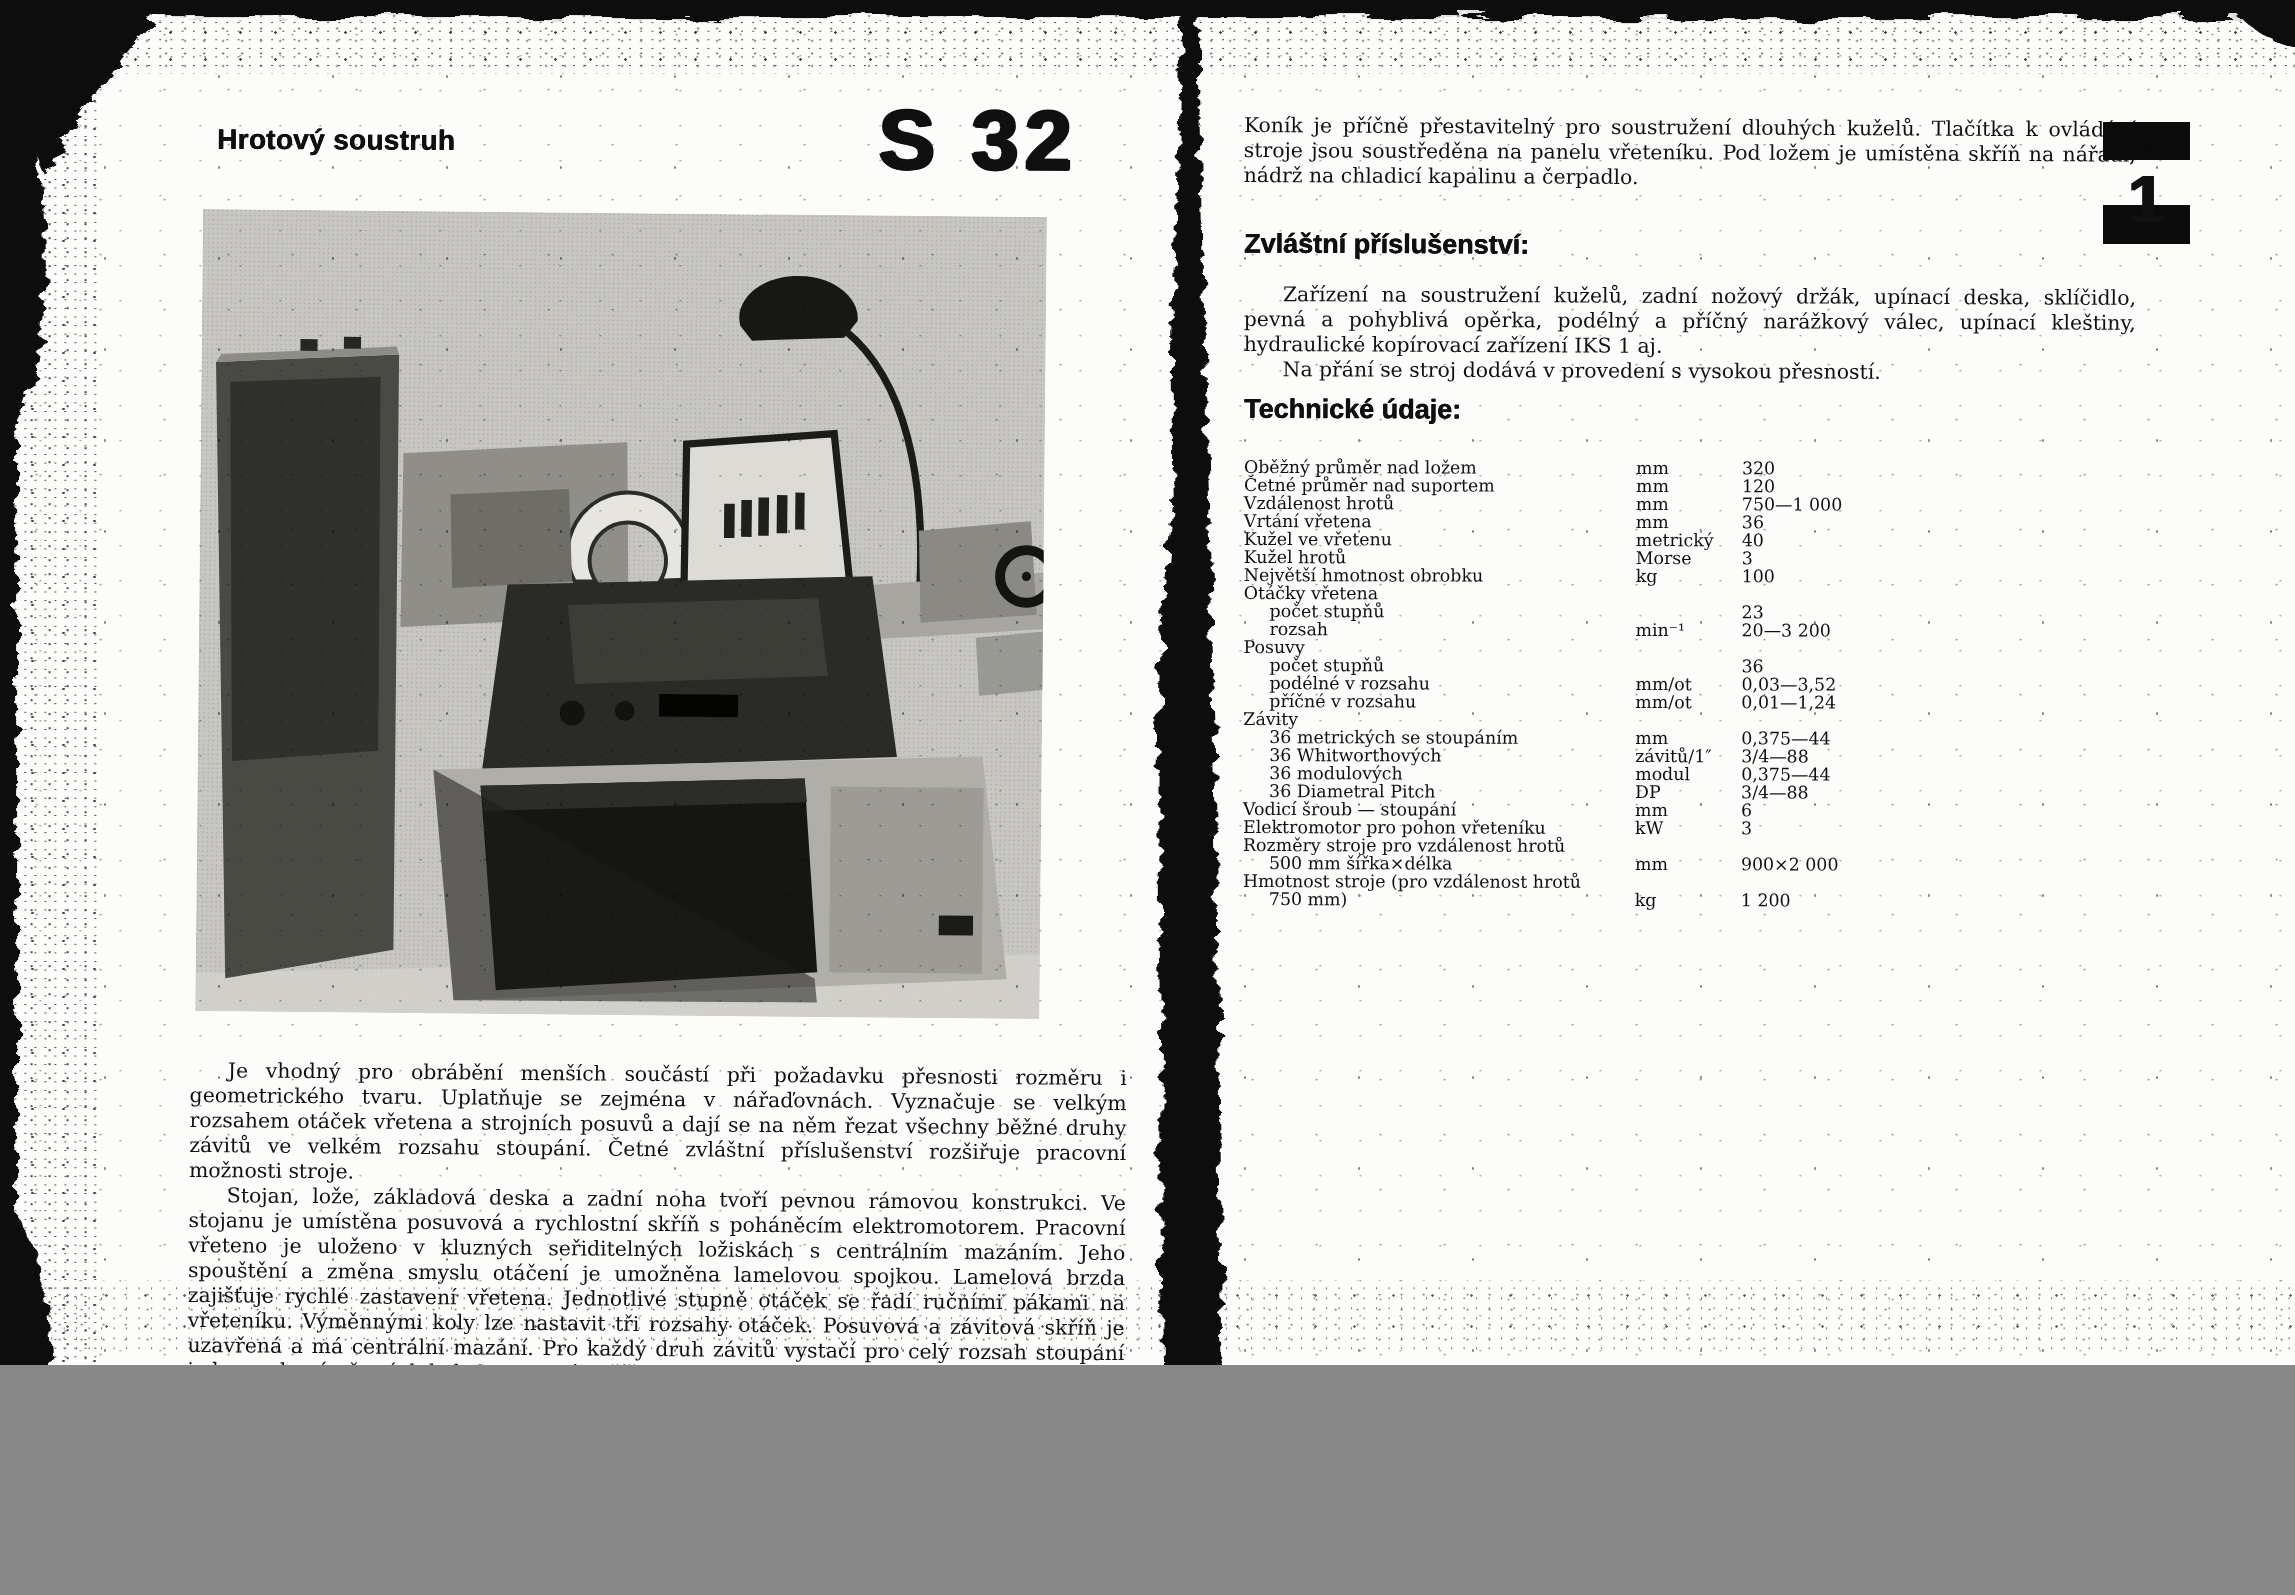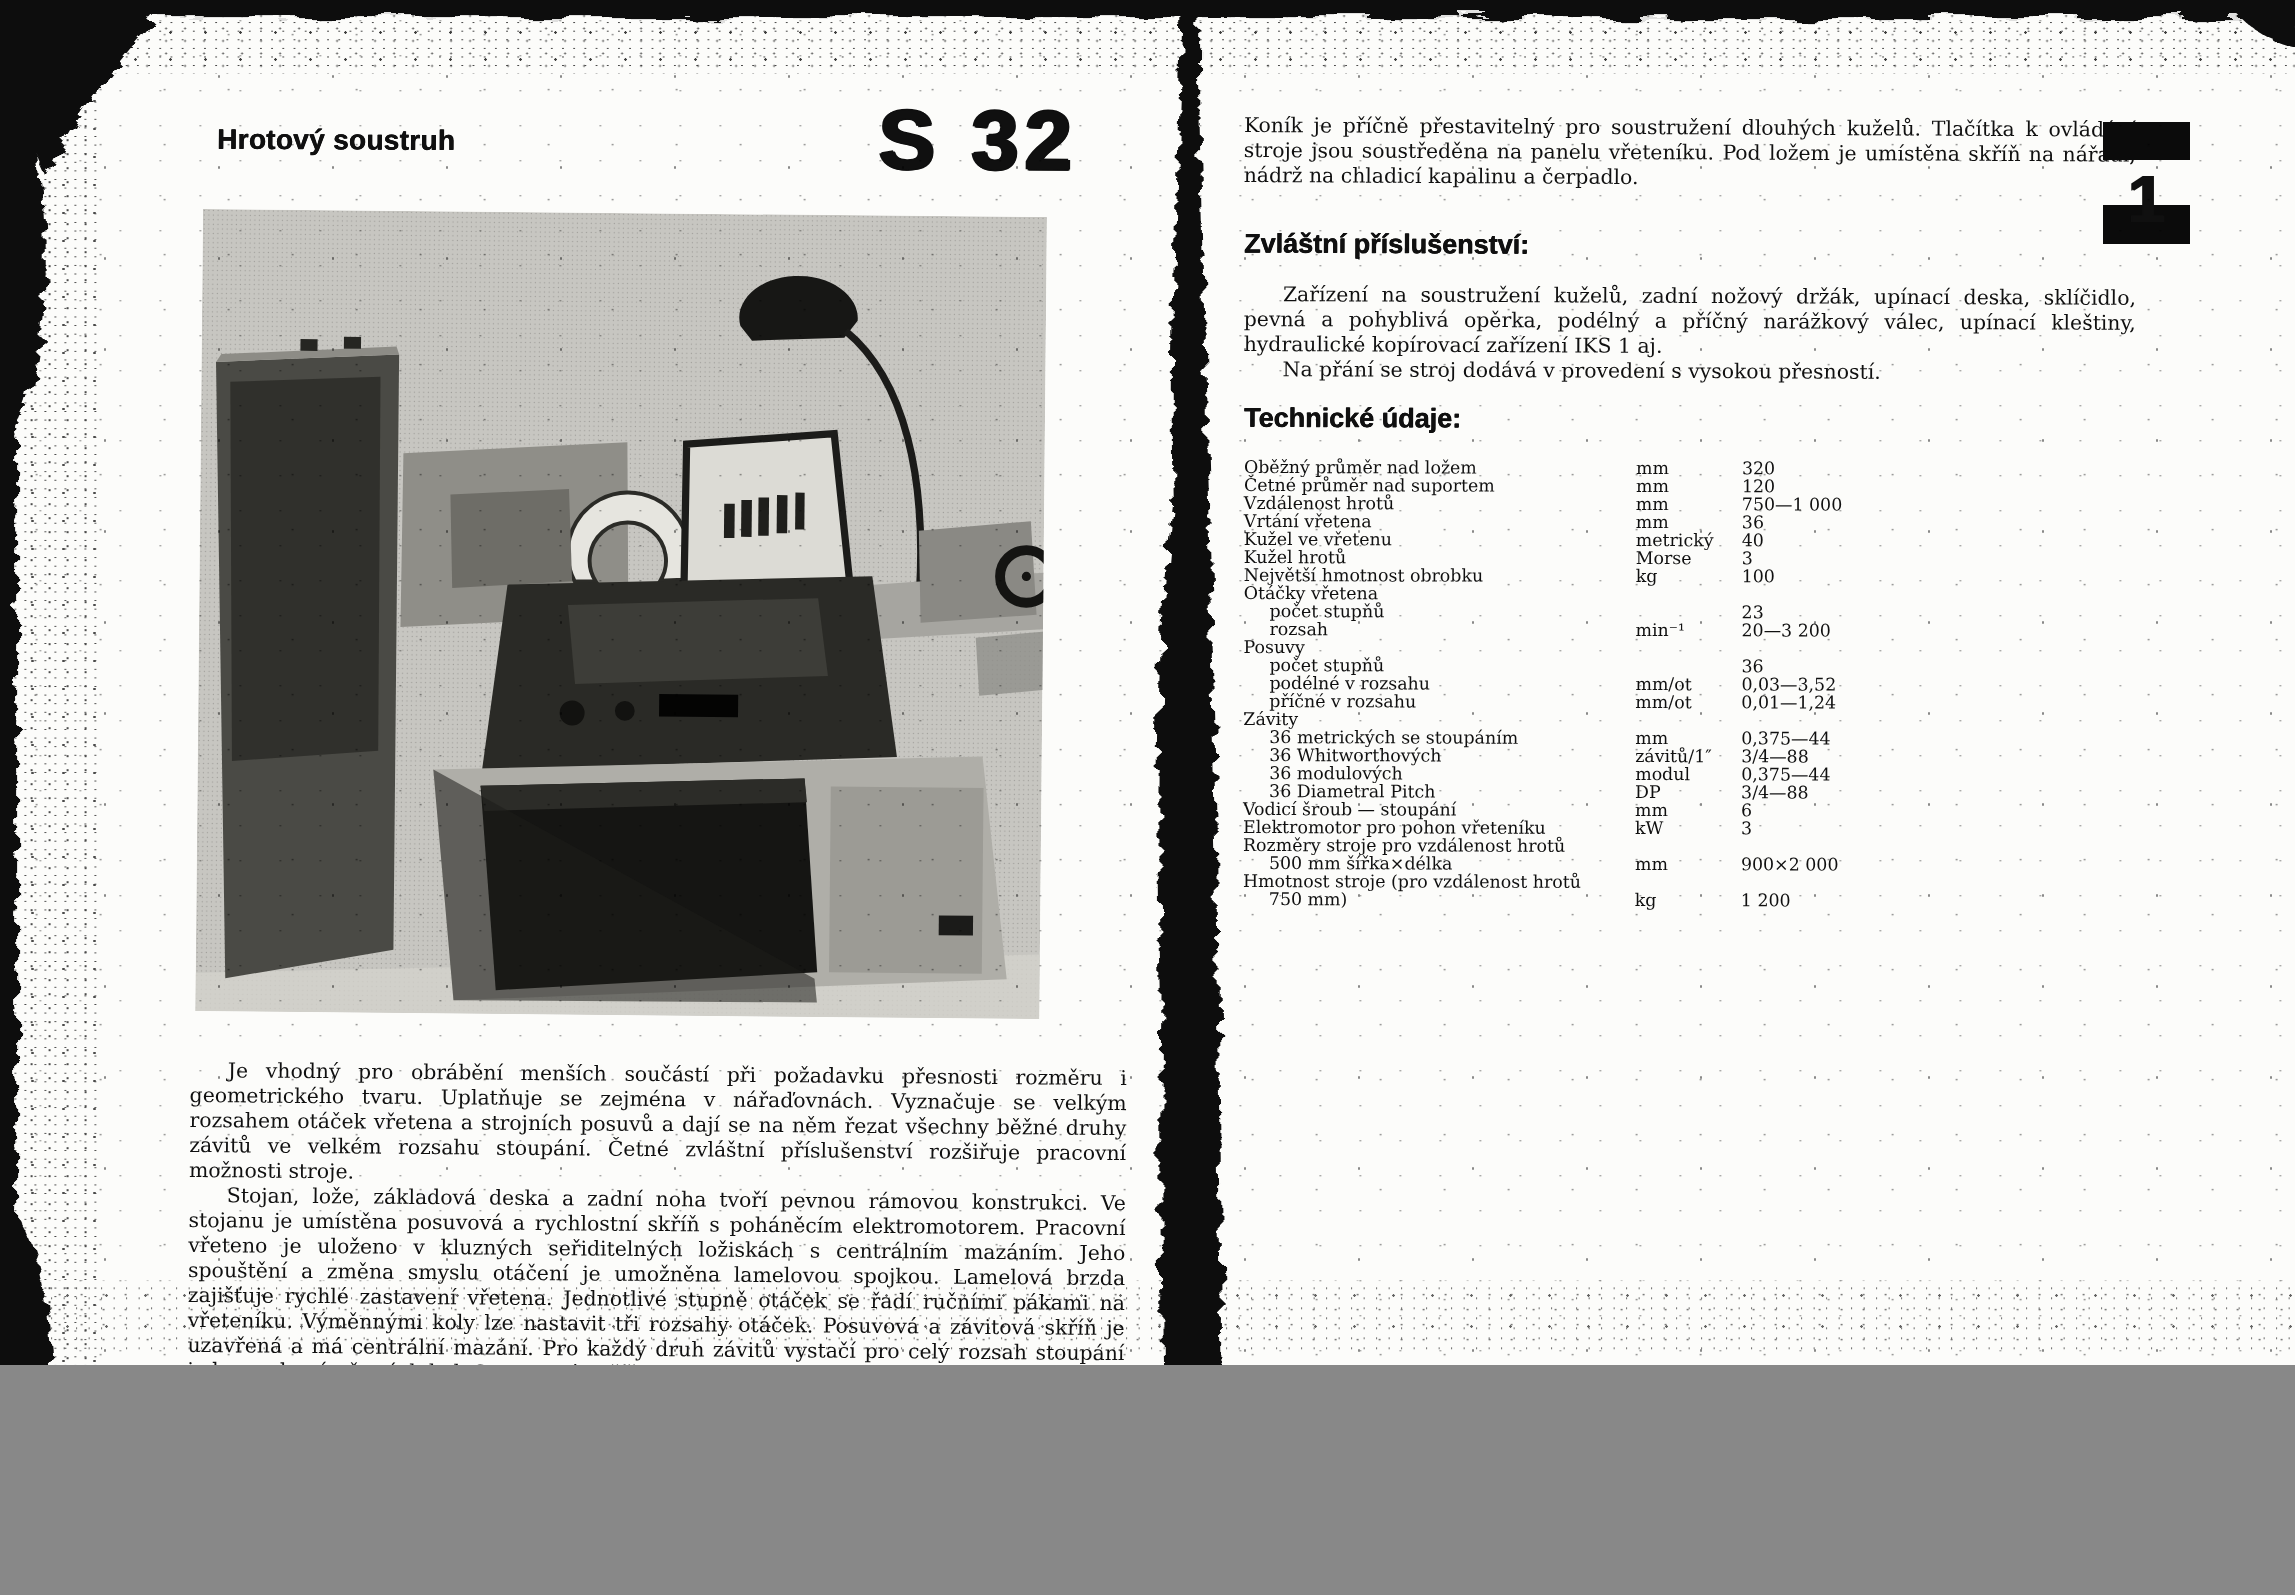--- a/index.html
+++ b/index.html
@@ -61,21 +61,21 @@
     transform:rotate(.3deg);transform-origin:left top;}
   .rp-heading{
     position:absolute;left:86px;
     font-family:"Liberation Sans",sans-serif;font-weight:bold;font-size:27px;
     text-shadow:0.5px 0 currentColor,0 0.3px currentColor;
   }
   #acc-heading{top:229px;transform:rotate(.25deg);}
   #acc-body{top:282px;font-size:20.4px;line-height:25px;text-align:justify;
     transform:rotate(.25deg);transform-origin:left top;}
   #acc-body p{margin:0;text-indent:39px;}
-  #tech-heading{top:403px;transform:rotate(.2deg);}
+  #tech-heading{top:394px;transform:rotate(.2deg);}
   #spec-table{
     position:absolute;left:86px;top:458px;width:987px;
     font-size:17.4px;line-height:18px;transform:rotate(.15deg);transform-origin:left top;
   }
   .spec-row{position:relative;height:18px;white-space:nowrap;}
   .spec-label{position:absolute;left:0;}
   .spec-row.ind .spec-label{left:26px;}
   .spec-unit{position:absolute;left:392px;}
   .spec-value{position:absolute;left:498px;}
   #manufacturer{

